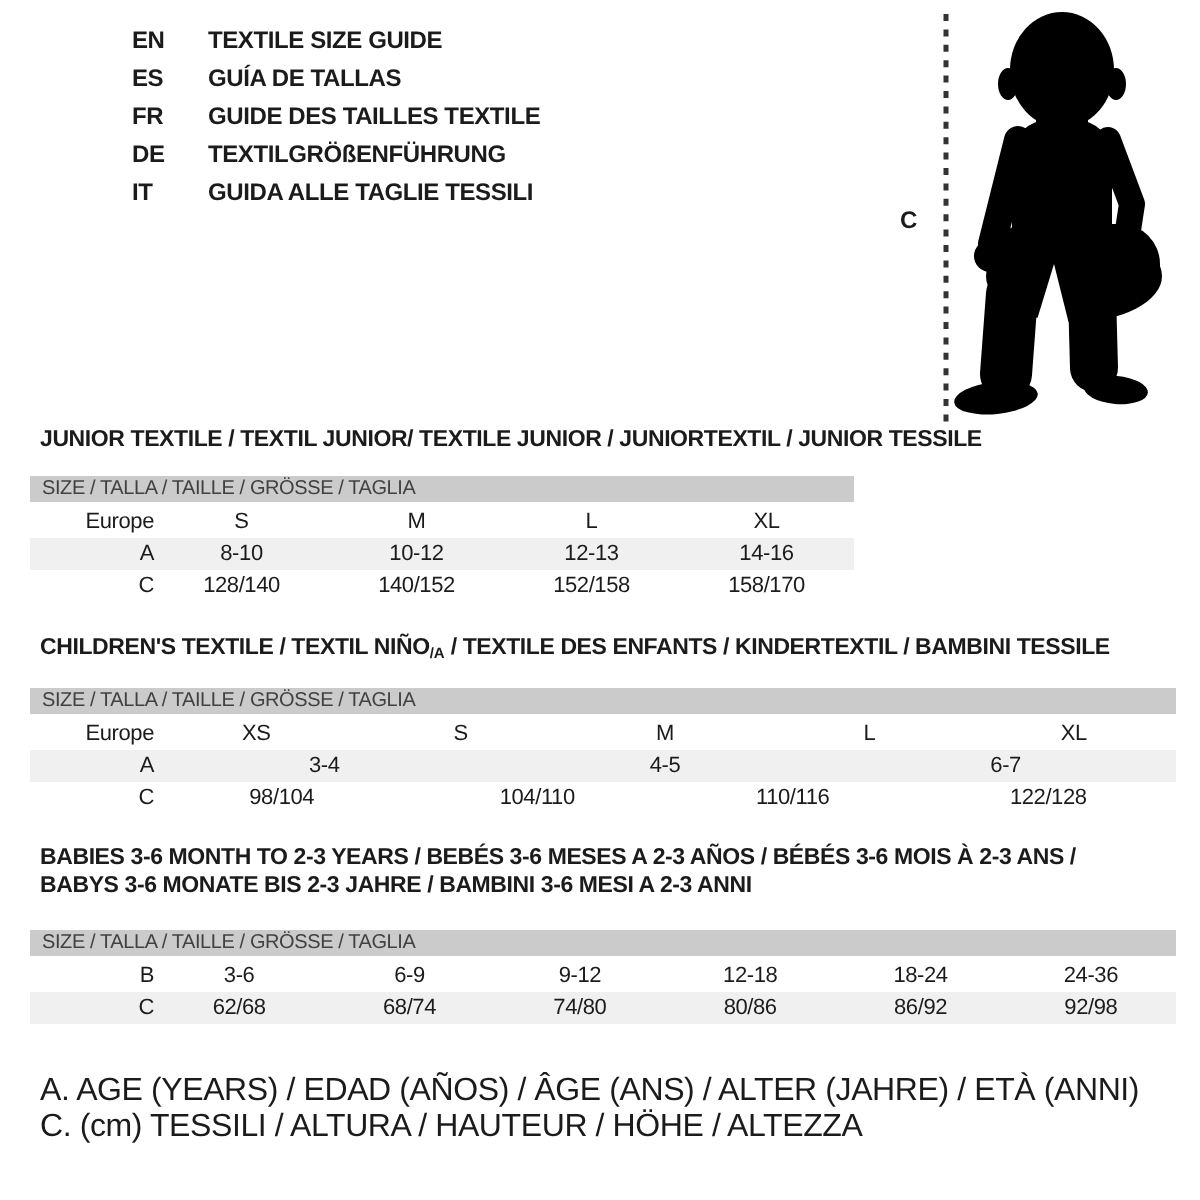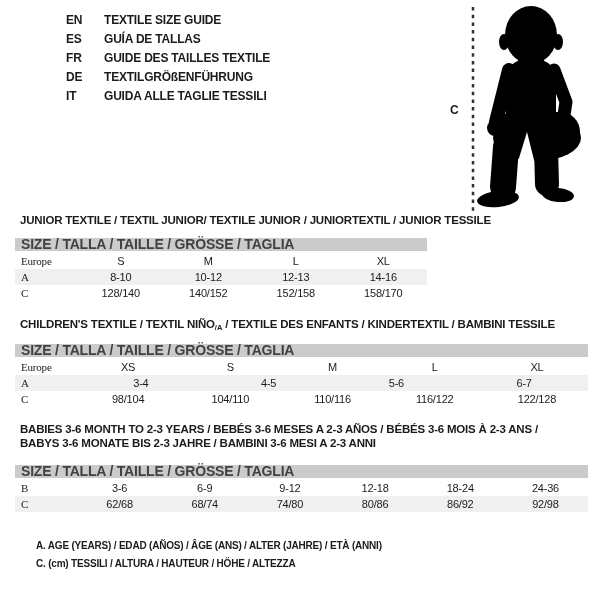--- a/index.html
+++ b/index.html
@@ -32,29 +32,29 @@
   .title-3{left:20px;top:422px;}
   .sub{font-size:7.5px;vertical-align:-2px;letter-spacing:0;}
 
   
   .size-table{left:15px;}
   .table-1{top:238px;width:412px;}
   .table-2{top:344px;width:573px;}
   .table-3{top:465px;width:573px;}
   .band{
     height:13px;line-height:13px;background:var(--band-bg);color:var(--band-text);
-    font-size:14px;font-weight:700;padding-left:6px;margin-bottom:2px;white-space:nowrap;
+    font-size:10px;font-weight:400;padding-left:6px;margin-bottom:2px;white-space:nowrap;
   }
   .trow{display:flex;height:16px;line-height:16px;font-size:11px;}
   .trow.shaded{background:var(--row-shade);}
   .tcell{flex:1;text-align:center;white-space:nowrap;}
-  .tcell.label{flex:0 0 62px;text-align:left;padding-left:6px;font-family:Liberation Serif, serif;}
+  .tcell.label{flex:0 0 62px;text-align:right;padding-left:6px;}
 
   
-  .footnotes{left:20px;top:537px;font-size:10px;font-weight:700;line-height:18px;white-space:nowrap;margin-left:16px;}
+  .footnotes{left:20px;top:537px;font-size:16px;font-weight:400;line-height:18px;white-space:nowrap;}
 </style>
 </head>
 <body>
 
 <div class="abs lang-block">
   <div class="lang-row">
     <span class="lang-code">EN</span><span>TEXTILE SIZE GUIDE</span>
   </div>
   <div class="lang-row">
     <span class="lang-code">ES</span><span>GUÍA DE TALLAS</span>
@@ -133,29 +133,27 @@
         <div class="tcell">XS</div>
         <div class="tcell">S</div>
         <div class="tcell">M</div>
         <div class="tcell">L</div>
         <div class="tcell">XL</div>
       </div>
       <div class="trow shaded">
         <div class="tcell label">A</div>
         <div class="tcell">3-4</div>
         <div class="tcell">4-5</div>
-        <div class="tcell">5-6</div>
         <div class="tcell">6-7</div>
       </div>
       <div class="trow">
         <div class="tcell label">C</div>
         <div class="tcell">98/104</div>
         <div class="tcell">104/110</div>
         <div class="tcell">110/116</div>
-        <div class="tcell">116/122</div>
         <div class="tcell">122/128</div>
       </div>
     </div>
 </div>
 
 <div class="abs tbl-title title-3">
   <div>BABIES 3-6 MONTH TO 2-3 YEARS / BEBÉS 3-6 MESES A 2-3 AÑOS / BÉBÉS 3-6 MOIS À 2-3 ANS /</div>
   <div>BABYS 3-6 MONATE BIS 2-3 JAHRE / BAMBINI 3-6 MESI A 2-3 ANNI</div>
 </div>
 <div class="abs size-table table-3">

